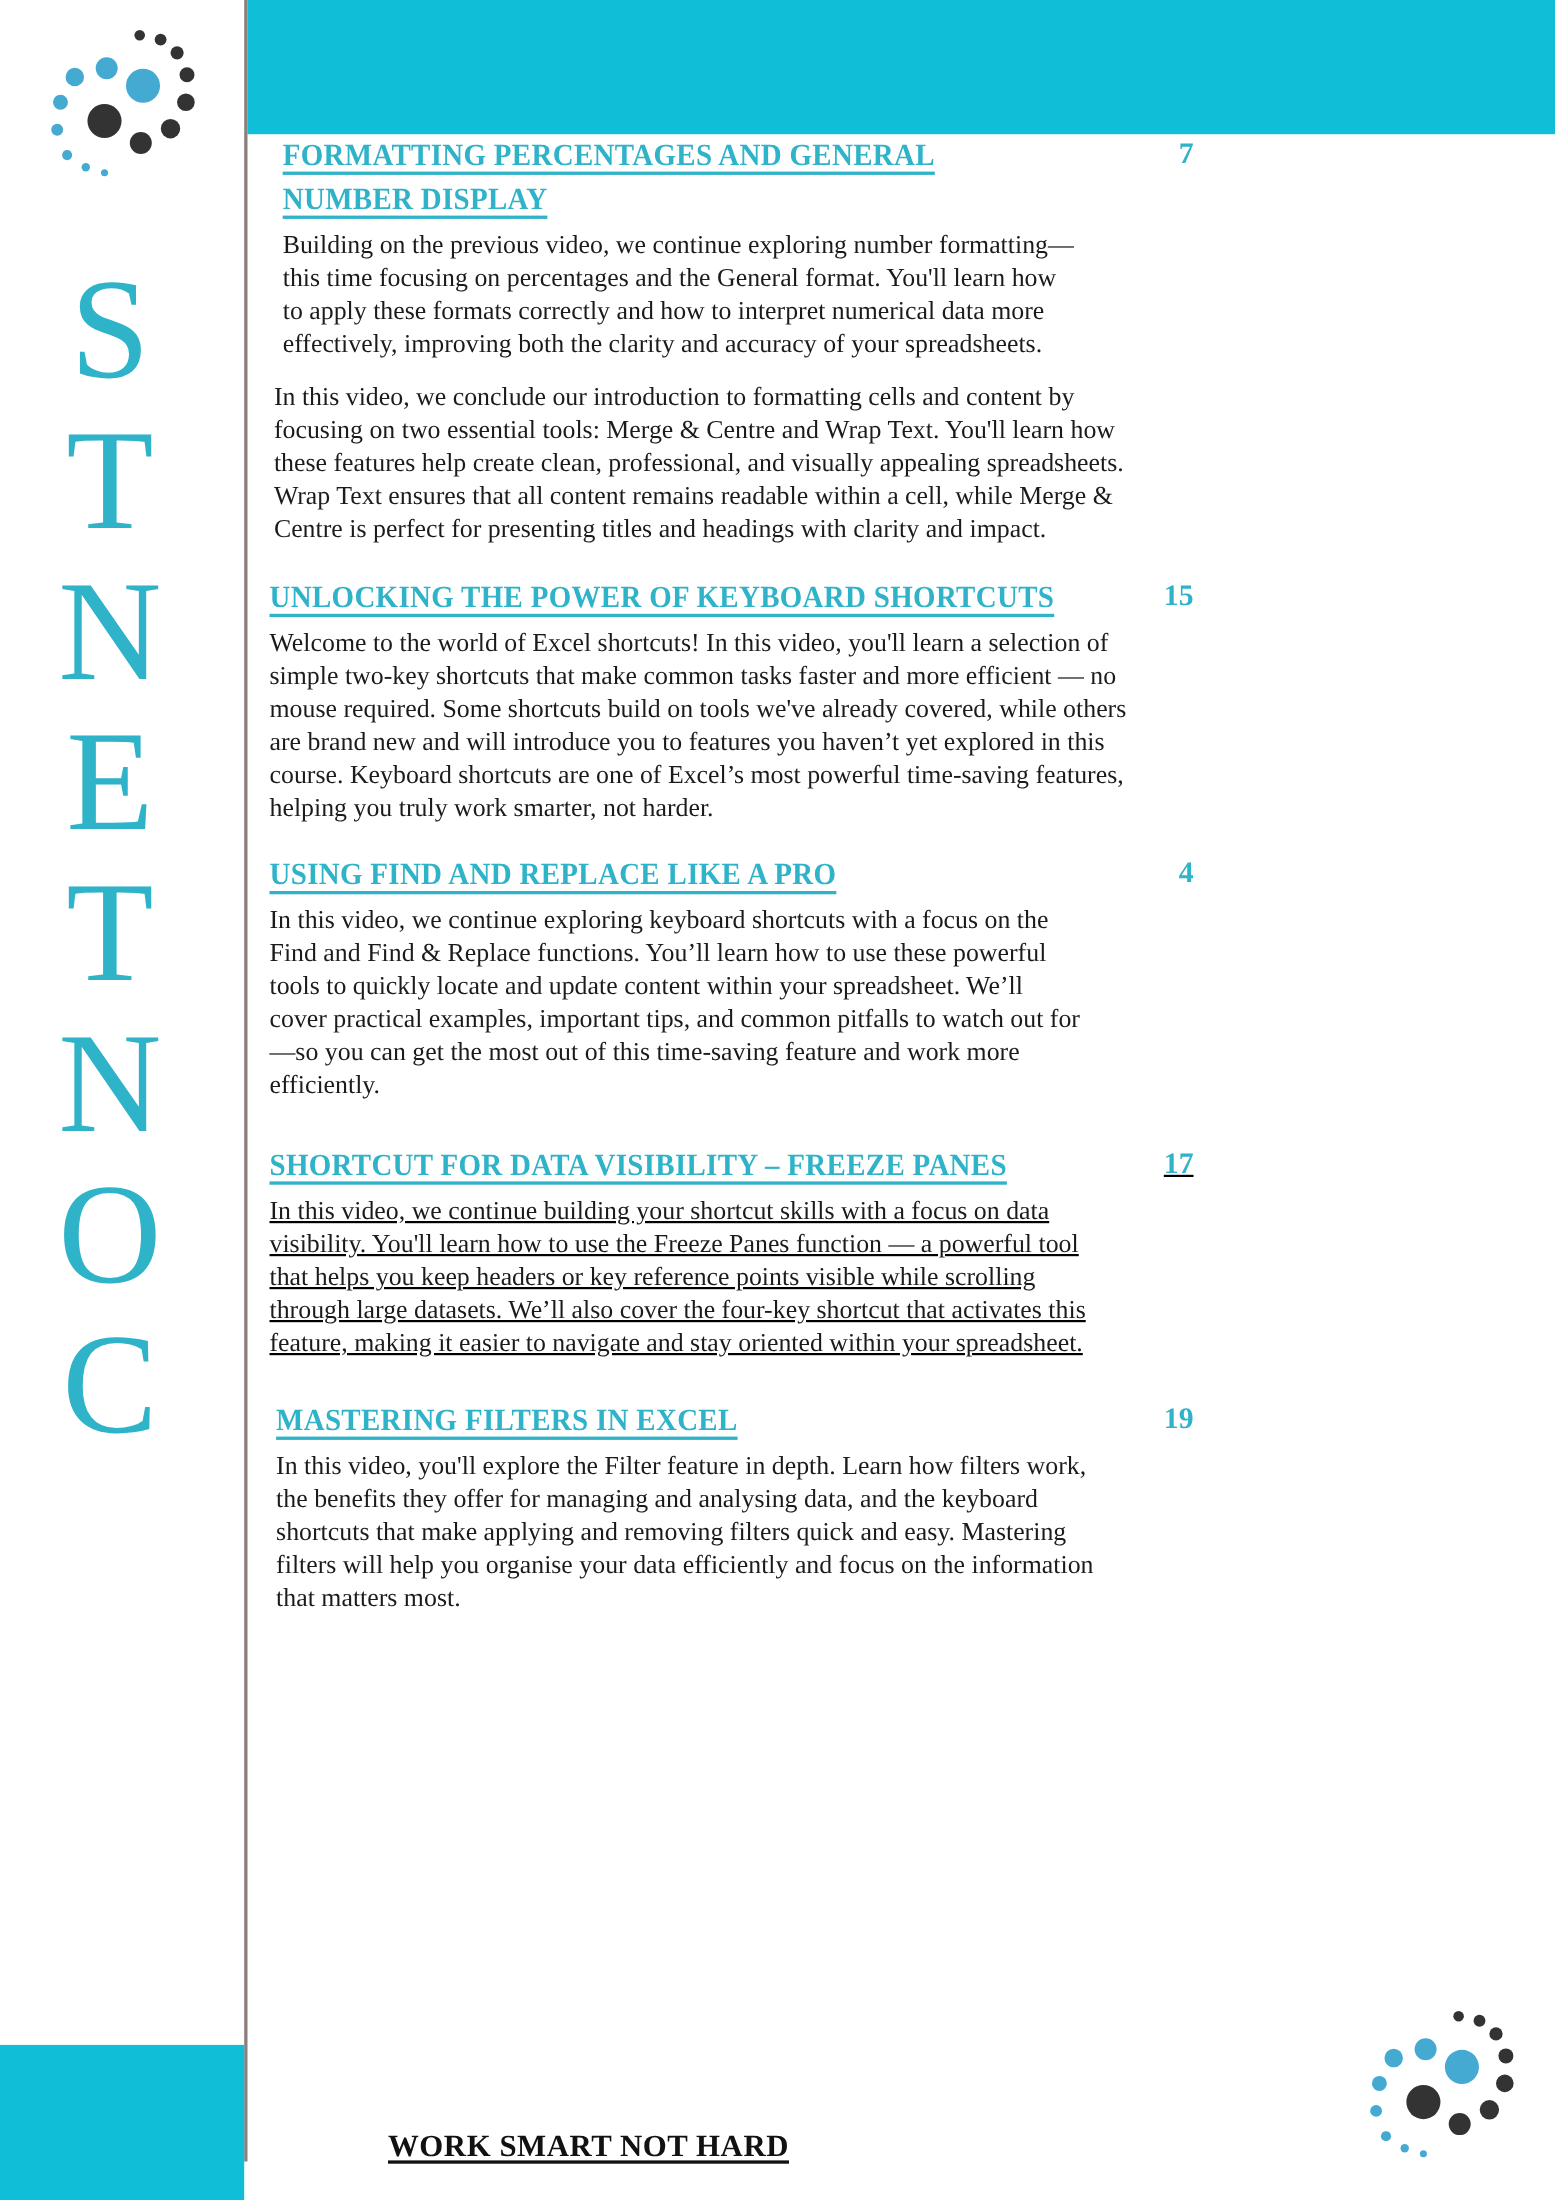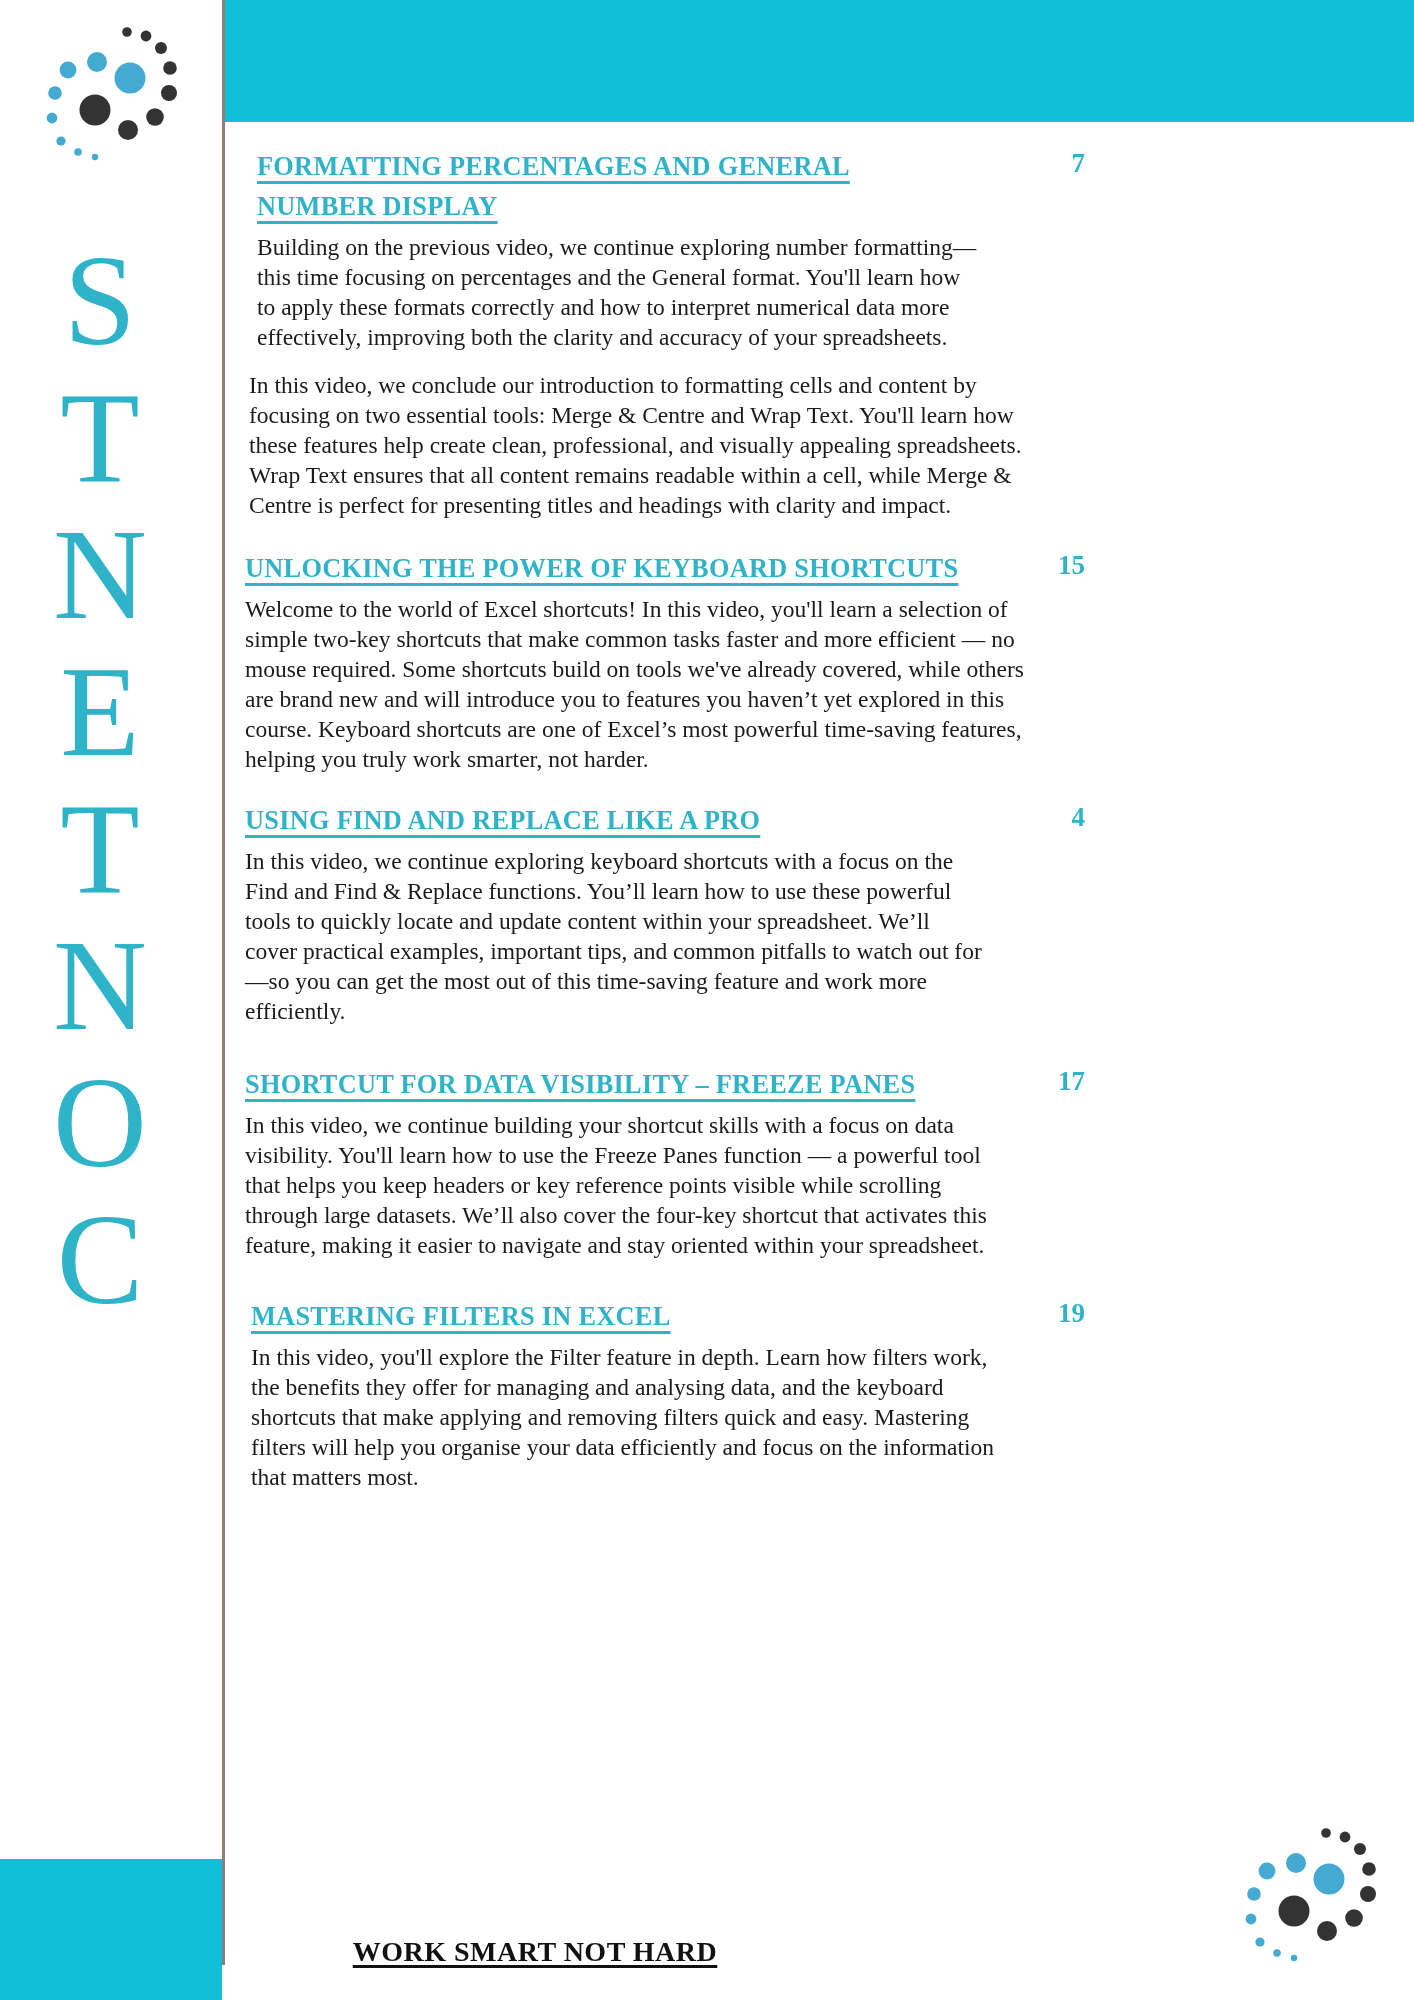--- a/index.html
+++ b/index.html
@@ -64,32 +64,32 @@
     flex:0 0 auto;
     padding-left:10px;
   }
   .sec-body{
     margin:6px 0 0 0;
     width:775px;
     color:var(--body-text);
     font-size:23.5px;line-height:30px;
   }
   
-  .s1{margin-top:24px;padding-left:12px;}
+  .s1{margin-top:0;padding-left:12px;}
   .s1 .t{max-width:700px;}
   .s1 .sec-body{width:720px;}
   .s2{margin-top:18px;padding-left:4px;}
   .s2 .t{max-width:820px;}
   .s3{margin-top:28px;}
   .s3 .t{white-space:nowrap;}
   .s3 .sec-body{width:800px;}
   .s4{margin-top:26px;}
   .s4 .t{white-space:nowrap;}
   .s4 .sec-body{width:740px;}
-  .s5{margin-top:38px;}
+  .s5{margin-top:38px;text-decoration:underline;}
   .s5 .t{white-space:nowrap;}
   .s5 .sec-body{width:760px;}
   .s6{margin-top:36px;padding-left:6px;}
   .s6 .t{white-space:nowrap;}
   .s6 .sec-body{width:765px;}
   
   .footer-motto{
     position:absolute;left:245px;top:1936px;width:580px;
     text-align:center;
     color:#111;

